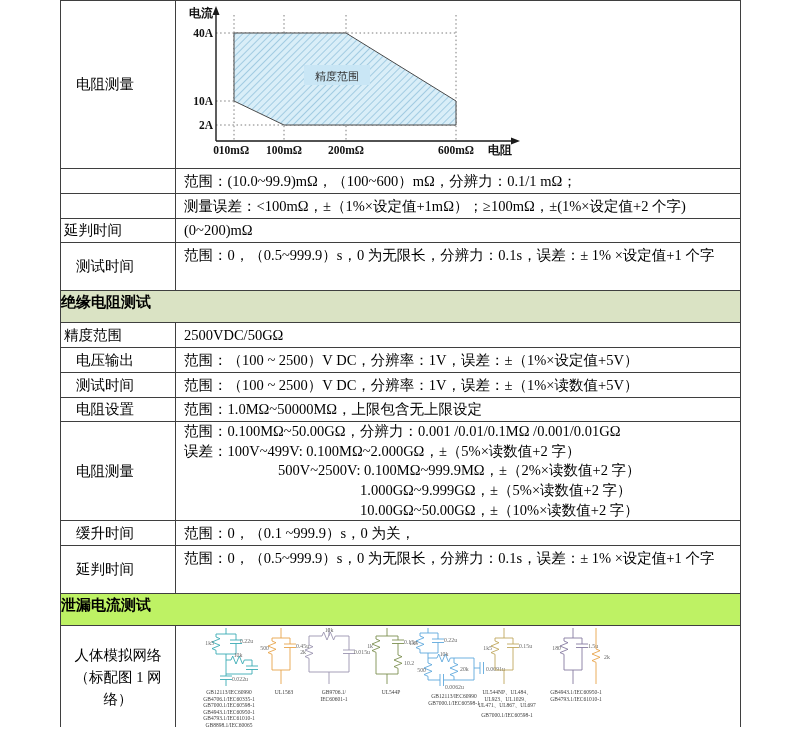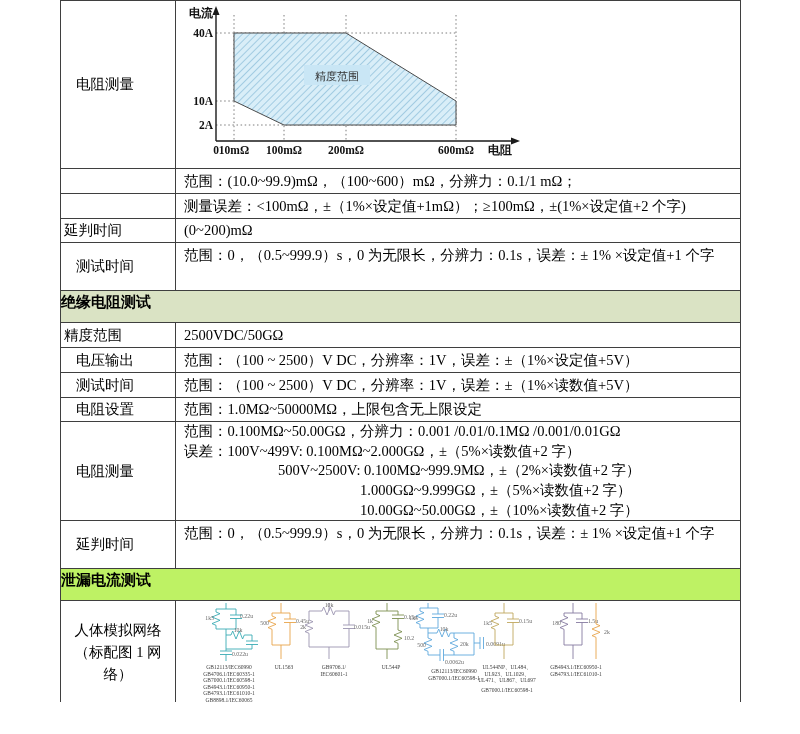--- a/index.html
+++ b/index.html
@@ -156,20 +156,24 @@
       <div class="lbl">电阻测量</div>
       <div class="cnt multi5">
         <div>范围：0.100MΩ~50.00GΩ，分辨力：0.001 /0.01/0.1MΩ /0.001/0.01GΩ</div>
         <div>误差：100V~499V: 0.100MΩ~2.000GΩ，±（5%×读数值+2 字）</div>
         <div class="i1">500V~2500V: 0.100MΩ~999.9MΩ，±（2%×读数值+2 字）</div>
         <div class="i2">1.000GΩ~9.999GΩ，±（5%×读数值+2 字）</div>
         <div class="i2">10.00GΩ~50.00GΩ，±（10%×读数值+2 字）</div>
       </div>
     </div>
 
+    <div class="row" style="height:25px">
+      <div class="lbl">缓升时间</div>
+      <div class="cnt">范围：0，（0.1 ~999.9）s，0 为关，</div>
+    </div>
 
     <div class="row" style="height:48px">
       <div class="lbl">延判时间</div>
       <div class="cnt multi">范围：0，（0.5~999.9）s，0 为无限长，分辨力：0.1s，误差：± 1% ×设定值+1 个字</div>
     </div>
 
     <div class="hdr" style="background: #bef264;">泄漏电流测试</div>
 
 
     <div class="row" style="height:101px;border-bottom:none">

